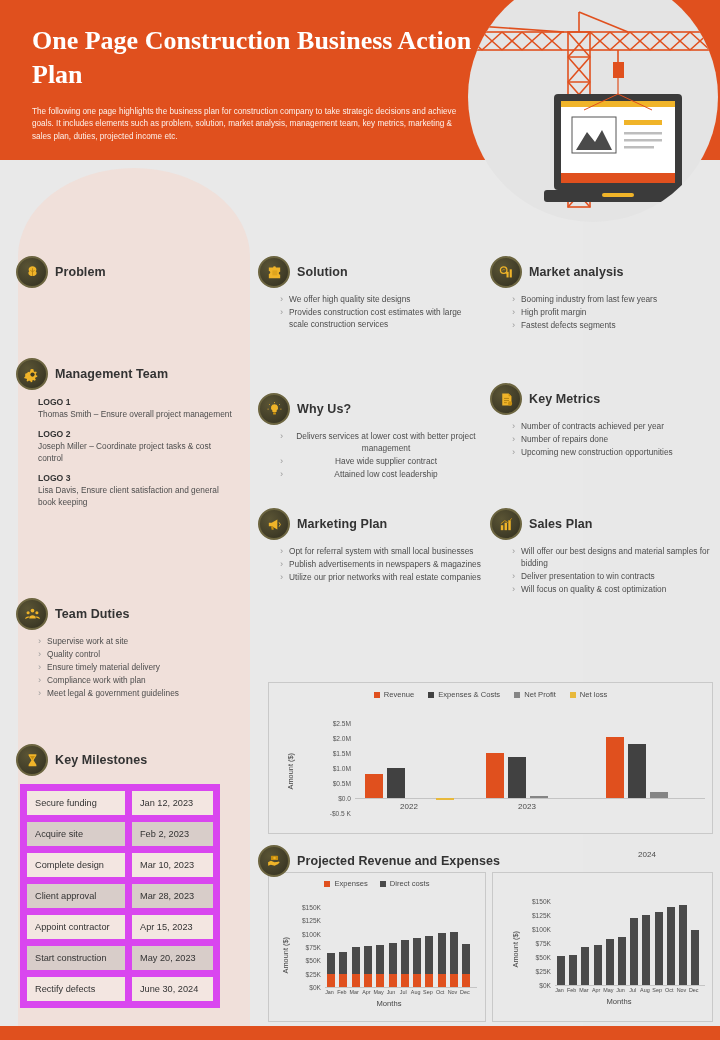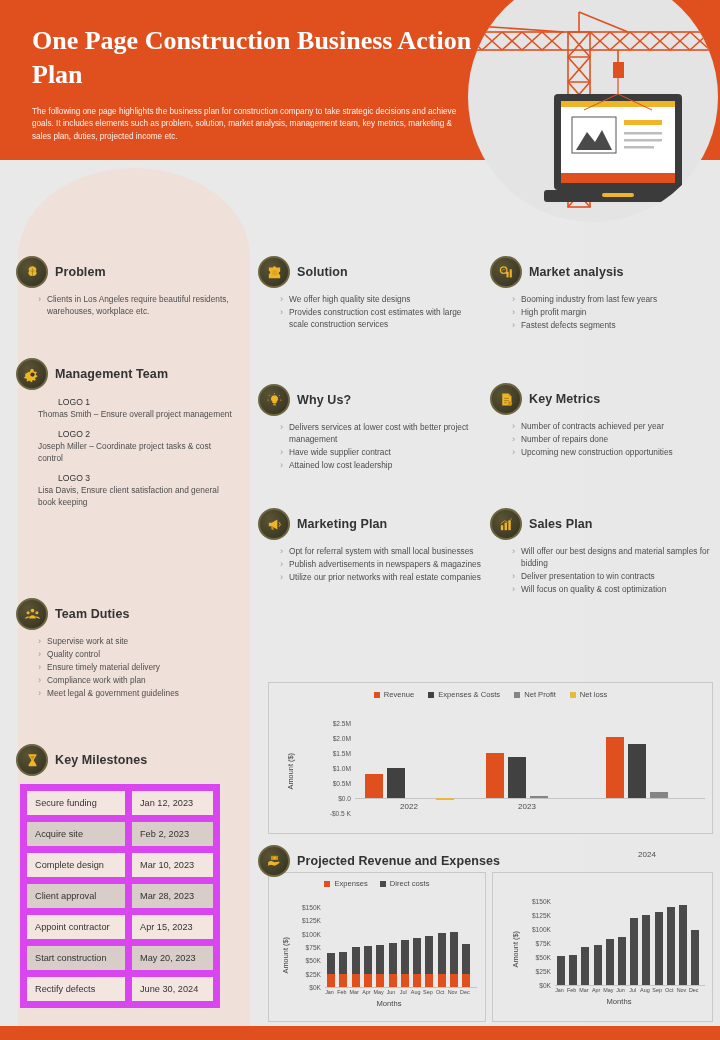--- a/index.html
+++ b/index.html
@@ -55,21 +55,21 @@
   .icon-circle svg { display: block; }
   .sec-title { font-size: 12.5px; font-weight: bold; color: #333333; letter-spacing: .1px; }
   ul.bul { list-style: none; margin: 5px 0 0 22px; }
   ul.bul li {
     font-size: 8.3px; color: #4d4d4d; line-height: 1.46; padding-left: 9px;
     position: relative; margin-bottom: 1px;
   }
   ul.bul li::before { content: "\203A"; position: absolute; left: 0; top: -1px; color: #9a9a9a; font-size: 9.5px; }
 
   .mt-block { margin-left: 22px; margin-top: 7px; }
-  .mt-logo { font-size: 8.6px; font-weight: normal; color: #333; margin-bottom: 1px; margin-left: 20px; }
+  .mt-logo { font-size: 8.6px; font-weight: bold; color: #333; margin-bottom: 1px; }
   .mt-desc { font-size: 8.3px; color: #4d4d4d; line-height: 1.45; }
   .mt-gap { height: 9px; }
 
   
   .ms-table { margin-left: 4px; margin-top: 8px; width: 200px; border-collapse: collapse; }
   .ms-table td {
     font-size: 9.2px; color: #333; padding: 7px 8px; border: 7px solid #d946ef;
     background: #f3e6e1; height: 25px;
   }
   .ms-table tr:nth-child(even) td { background: #d8cdc9; }
@@ -194,23 +194,20 @@
   <div class="sec" style="left:16px; top:256px; width:222px;">
     <div class="sec-head">
       <span class="icon-circle">
         <svg width="17" height="17" viewBox="0 0 24 24">
             <path d="M12 3c-3 0-5.5 2-5.5 4.6 0 1 .3 1.8.9 2.6-.8.7-1.2 1.6-1.2 2.6 0 2.3 2 4.2 4.6 4.2h2.4c2.6 0 4.6-1.9 4.6-4.2 0-1-.4-1.9-1.2-2.6.6-.8.9-1.6.9-2.6C17.5 5 15 3 12 3z" fill="#f0b429"></path>
             <path d="M12 6v11M9 9l3 2 3-2" stroke="#a8750c" stroke-width="1" fill="none"></path>
           </svg>
       </span>
       <span class="sec-title">Problem</span>
     </div>
-    <ul class="bul">
-      <li>Clients in Los Angeles require beautiful residents, warehouses, workplace etc.</li>
-    </ul>
   </div>
 
   <div class="sec" style="left:16px; top:358px; width:222px;">
     <div class="sec-head">
       <span class="icon-circle">
         <svg width="17" height="17" viewBox="0 0 24 24">
             <path d="M12 4.2l1.8 1-0.3 2 1.6 1.2 1.9-.7 1 1.8-1.4 1.5.4 2 1.9.7-.4 2-2 .1-.9 1.8 1.1 1.7-1.5 1.4-1.7-1.1-1.8.9-.1 2-2 .4-.7-1.9-2-.4-1.5 1.4-1.8-1 .7-1.9-1.2-1.6-2 .3-1-1.8 1.6-1.2V11L4.6 9.8l1-1.8 1.9.7L9.1 7.2l-.3-2 1.8-1L12 4.2z" fill="#f0b429"></path>
             <circle cx="12" cy="12" r="3" fill="#3d3a22"></circle>
           </svg>
       </span>
@@ -304,21 +301,21 @@
           </svg>
       </span>
       <span class="sec-title">Solution</span>
     </div>
     <ul class="bul">
       <li>We offer high quality site designs</li>
       <li>Provides construction cost estimates with large scale construction services</li>
     </ul>
   </div>
 
-  <div class="sec" style="left:258px; top:384px; width:225px;">
+  <div class="sec" style="left:258px; top:393px; width:225px;text-align:center;">
     <div class="sec-head">
       <span class="icon-circle">
         <svg width="17" height="17" viewBox="0 0 24 24">
             <path d="M12 4.5a5 5 0 0 0-3 9v2h6v-2a5 5 0 0 0-3-9z" fill="#f0b429"></path>
             <rect x="10" y="16" width="4" height="3.2" rx="1" fill="#c9900f"></rect>
             <g stroke="#f0b429" stroke-width="1.2">
               <line x1="12" y1="1.5" x2="12" y2="3"></line>
               <line x1="4.5" y1="4.5" x2="5.6" y2="5.6"></line>
               <line x1="19.5" y1="4.5" x2="18.4" y2="5.6"></line>
               <line x1="2.2" y1="11.5" x2="3.8" y2="11.5"></line>

